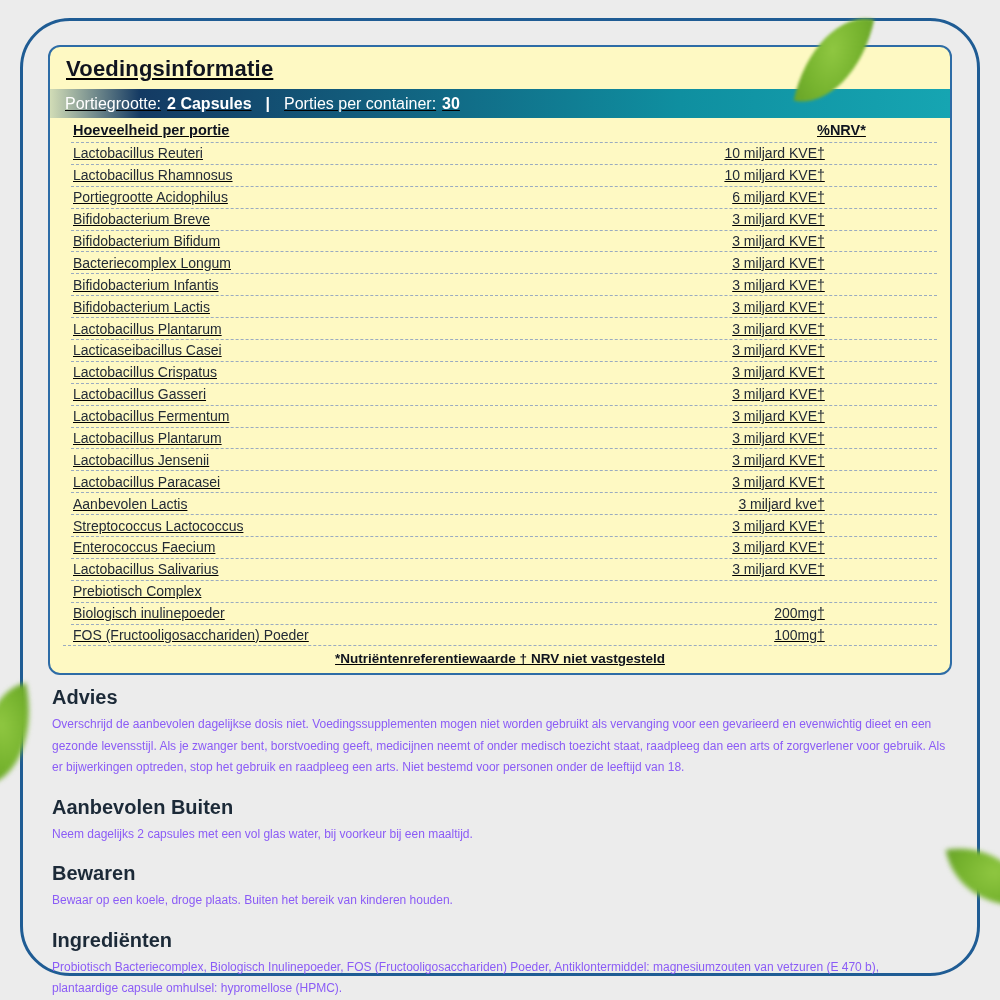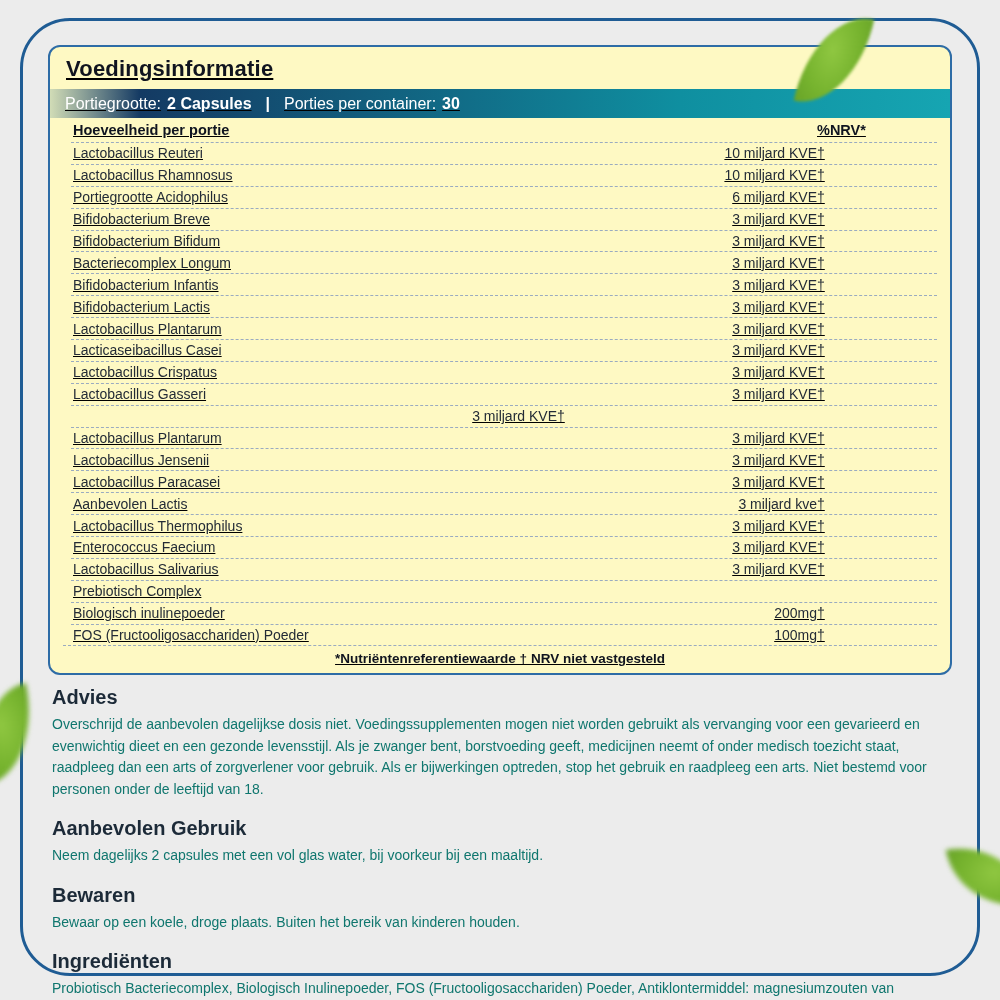--- a/index.html
+++ b/index.html
@@ -51,21 +51,21 @@
   .t-row.head .c-name,.t-row.head .c-nrv{font-weight:bold;font-size:14.5px;color:#0f1420;}
   .footnote{
     border-top:1px dashed var(--dashed-line,#9aabc0);
     text-align:center;font-size:13.5px;font-weight:bold;color:#10141f;
     padding:5px 0 7px 0;
   }
   
   .sections{position:absolute;left:52px;top:686px;width:896px;z-index:2;}
   .section{margin-bottom:17px;}
   .section-heading{font-size:20px;font-weight:bold;color:#1c2a38;margin-bottom:5px;}
-  .section-body{font-size:14px;color:#0f766e;line-height:21.5px;}
+  .section-body{font-size:12px;color:#8b5cf6;line-height:21.5px;}
   
   .leaf{
     position:absolute;z-index:5;
     background:radial-gradient(ellipse at 45% 40%, #8fc741 0%, #76b32e 55%, #649f26 100%);
     border-radius:100% 0 100% 0;
     filter:blur(1.6px);
   }
   .leaf-top{left:803px;top:12px;width:62px;height:96px;transform:rotate(12deg);}
   .leaf-left{left:-24px;top:688px;width:60px;height:92px;transform:rotate(-12deg);filter:blur(2.6px);}
   .leaf-right{right:-22px;top:840px;width:68px;height:74px;transform:rotate(80deg);filter:blur(2.6px);}
@@ -151,20 +151,21 @@
           <div class="c-name">Lactobacillus Crispatus</div>
           <div class="c-amt">3 miljard KVE</div>
           <div class="c-nrv">†</div>
         </div>
         <div class="t-row">
           <div class="c-name">Lactobacillus Gasseri</div>
           <div class="c-amt">3 miljard KVE</div>
           <div class="c-nrv">†</div>
         </div>
         <div class="t-row">
+          <div class="c-name">Lactobacillus Fermentum</div>
           <div class="c-amt">3 miljard KVE</div>
           <div class="c-nrv">†</div>
         </div>
         <div class="t-row">
           <div class="c-name">Lactobacillus Plantarum</div>
           <div class="c-amt">3 miljard KVE</div>
           <div class="c-nrv">†</div>
         </div>
         <div class="t-row">
           <div class="c-name">Lactobacillus Jensenii</div>
@@ -175,21 +176,21 @@
           <div class="c-name">Lactobacillus Paracasei</div>
           <div class="c-amt">3 miljard KVE</div>
           <div class="c-nrv">†</div>
         </div>
         <div class="t-row">
           <div class="c-name">Aanbevolen Lactis</div>
           <div class="c-amt">3 miljard kve</div>
           <div class="c-nrv">†</div>
         </div>
         <div class="t-row">
-          <div class="c-name">Lactobacillus Thermophilus</div>
+          <div class="c-name">Streptococcus Lactococcus</div>
           <div class="c-amt">3 miljard KVE</div>
           <div class="c-nrv">†</div>
         </div>
         <div class="t-row">
           <div class="c-name">Enterococcus Faecium</div>
           <div class="c-amt">3 miljard KVE</div>
           <div class="c-nrv">†</div>
         </div>
         <div class="t-row">
           <div class="c-name">Lactobacillus Salivarius</div>
@@ -215,21 +216,21 @@
     <div class="footnote">*Nutriëntenreferentiewaarde † NRV niet vastgesteld</div>
   </div>
 </div>
 
 <div class="sections">
   <div class="section">
     <div class="section-heading">Advies</div>
     <div class="section-body">Overschrijd de aanbevolen dagelijkse dosis niet. Voedingssupplementen mogen niet worden gebruikt als vervanging voor een gevarieerd en evenwichtig dieet en een gezonde levensstijl. Als je zwanger bent, borstvoeding geeft, medicijnen neemt of onder medisch toezicht staat, raadpleeg dan een arts of zorgverlener voor gebruik. Als er bijwerkingen optreden, stop het gebruik en raadpleeg een arts. Niet bestemd voor personen onder de leeftijd van 18.</div>
   </div>
   <div class="section">
-    <div class="section-heading">Aanbevolen Gebruik</div>
+    <div class="section-heading">Aanbevolen Buiten</div>
     <div class="section-body">Neem dagelijks 2 capsules met een vol glas water, bij voorkeur bij een maaltijd.</div>
   </div>
   <div class="section">
     <div class="section-heading">Bewaren</div>
     <div class="section-body">Bewaar op een koele, droge plaats. Buiten het bereik van kinderen houden.</div>
   </div>
   <div class="section">
     <div class="section-heading">Ingrediënten</div>
     <div class="section-body">Probiotisch Bacteriecomplex, Biologisch Inulinepoeder, FOS (Fructooligosacchariden) Poeder, Antiklontermiddel: magnesiumzouten van vetzuren (E 470 b), plantaardige capsule omhulsel: hypromellose (HPMC).</div>
   </div>

